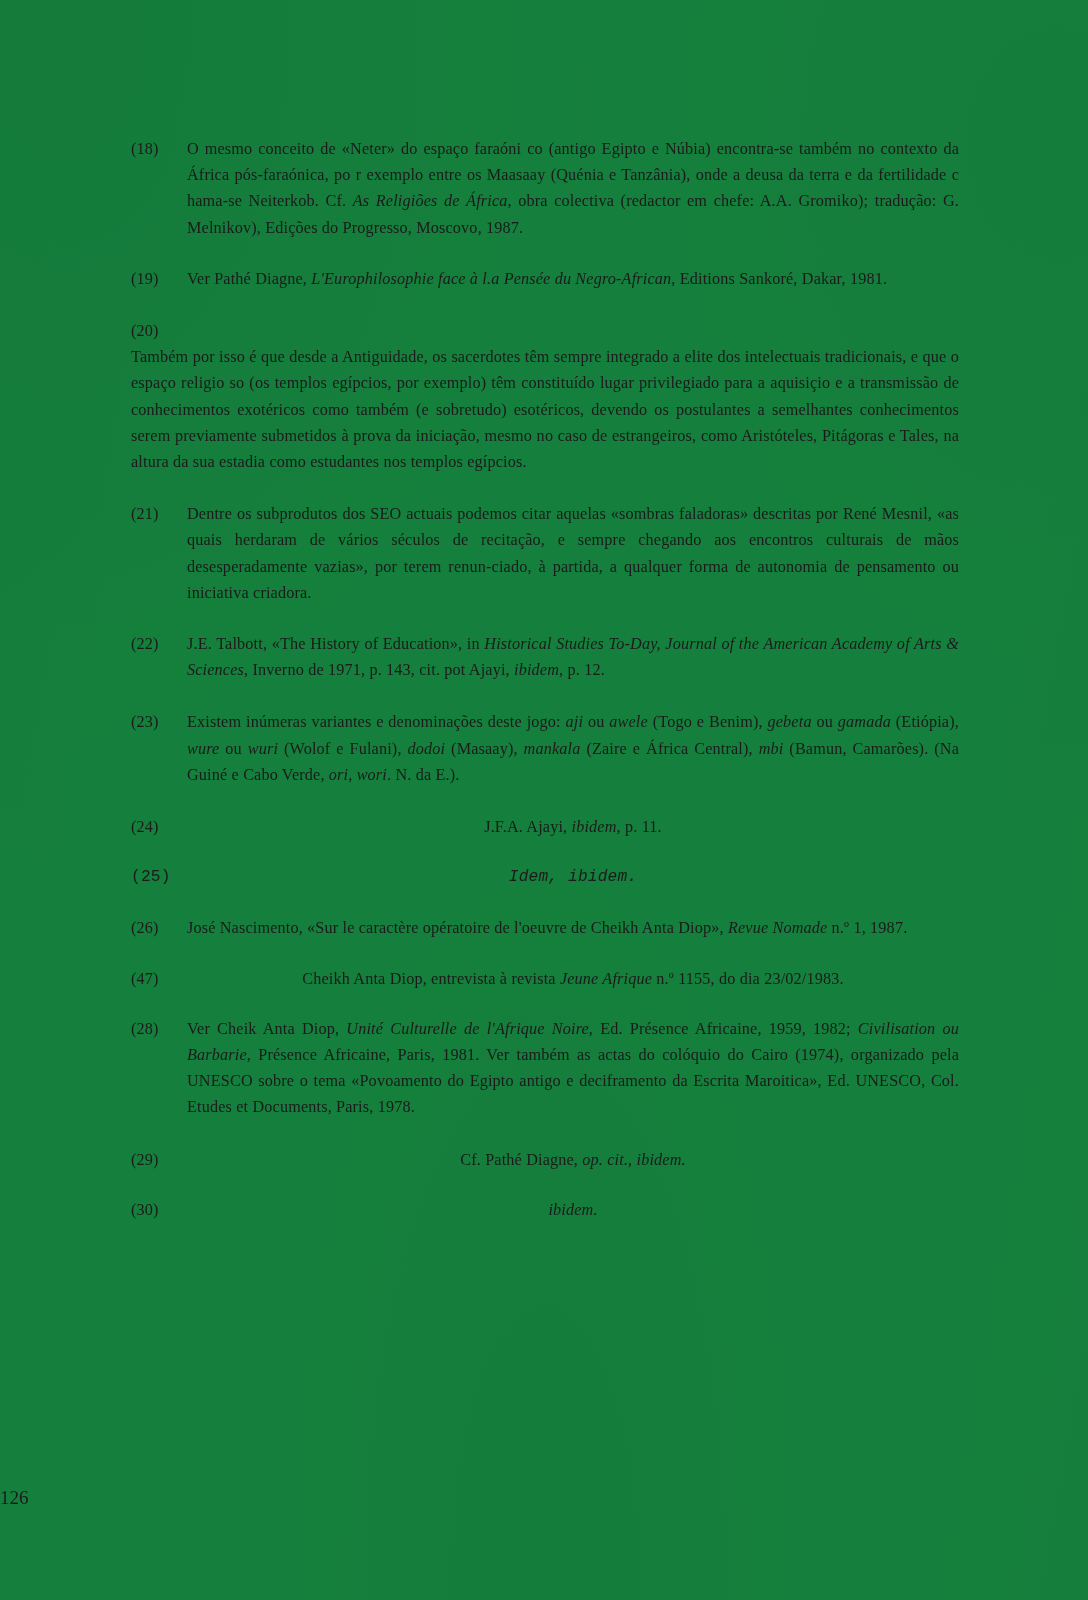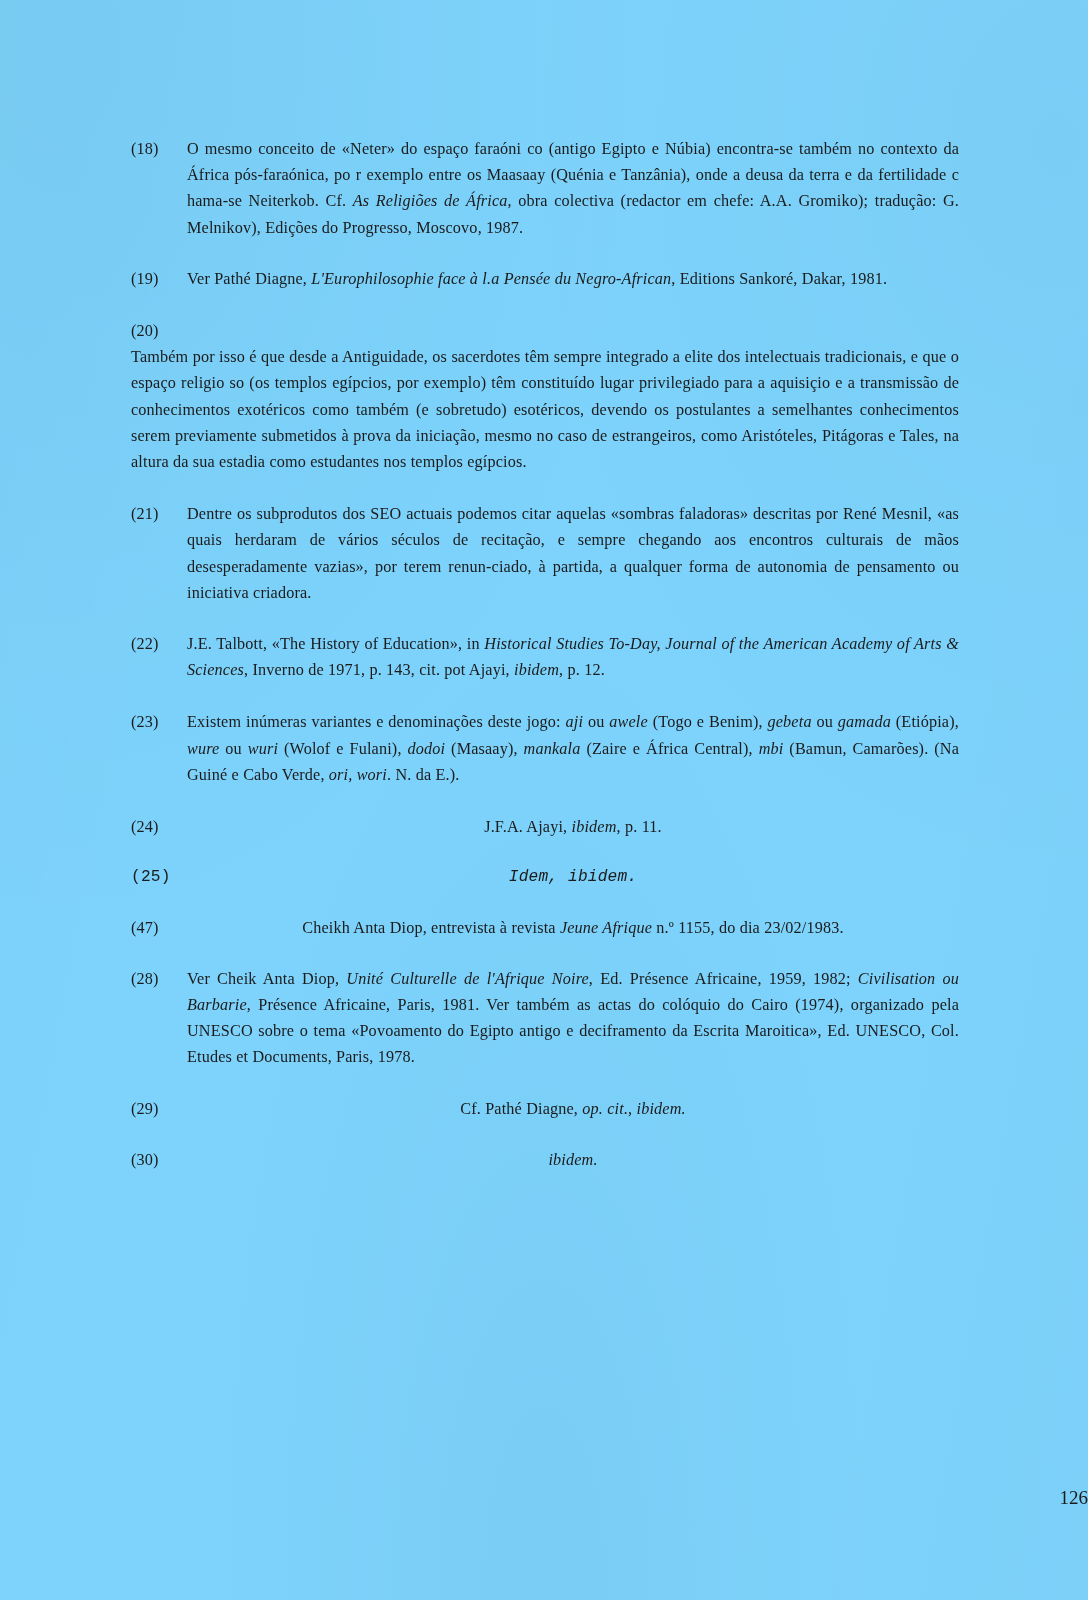--- a/index.html
+++ b/index.html
@@ -13,21 +13,21 @@
     height: 1600px;
     font-family: "Liberation Serif", "DejaVu Serif", serif;
     color: #1b1b1b;
     position: relative;
     overflow: hidden;
   }
 
   .page {
     position: absolute;
     inset: 0;
-    background: #7dd3fc;
+    background: #15803d;
   }
 
   
   .page::before {
     content: "";
     position: absolute;
     inset: 0;
     background:
       radial-gradient(ellipse at 6% 3%, rgba(0,0,0,0.030), rgba(0,0,0,0) 42%),
       radial-gradient(ellipse at 97% 9%, rgba(0,0,0,0.022), rgba(0,0,0,0) 38%),
@@ -86,24 +86,23 @@
   .note.n27 { margin-bottom: 24px; }
   .note.n28 { margin-bottom: 26px; }
   .note.n29 { margin-bottom: 24px; }
   .note.n30 { margin-bottom: 12px; }
 
   .page-number {
     position: absolute;
     left: 0;
     right: 0;
     top: 1487px;
-    text-align: right;
+    text-align: left;
     font-size: 19px;
     font-family: "Liberation Serif", "DejaVu Serif", serif;
-    padding-left: 32px;
   }
 </style>
 </head>
 <body>
 
 <div class="page">
 
   <div class="content">
 
     <div class="note n18">
@@ -139,20 +138,24 @@
     <div class="note n24">
       <div class="note-number">(24)</div>
       <div class="note-body ragged">J.F.A. Ajayi, <em>ibidem</em>, p. 11.</div>
     </div>
 
     <div class="note n25">
       <div class="note-number">(25)</div>
       <div class="note-body ragged"><em>Idem, ibidem.</em></div>
     </div>
 
+    <div class="note n26">
+      <div class="note-number">(26)</div>
+      <div class="note-body">José Nascimento, «Sur le caractère opératoire de l'oeuvre de Cheikh Anta Diop», <em>Revue Nomade</em> n.º 1, 1987.</div>
+    </div>
 
     <div class="note n27">
       <div class="note-number">(47)</div>
       <div class="note-body ragged">Cheikh Anta Diop, entrevista à revista <em>Jeune Afrique</em> n.º 1155, do dia 23/02/1983.</div>
     </div>
 
     <div class="note n28">
       <div class="note-number">(28)</div>
       <div class="note-body">Ver Cheik Anta Diop, <em>Unité Culturelle de l'Afrique Noire</em>, Ed. Présence Africaine, 1959, 1982; <em>Civilisation ou Barbarie</em>, Présence Africaine, Paris, 1981. Ver também as actas do colóquio do Cairo (1974), organizado pela UNESCO sobre o tema «Povoamento do Egipto antigo e deciframento da Escrita Maroitica», Ed. UNESCO, Col. Etudes et Documents, Paris, 1978.</div>
     </div>

